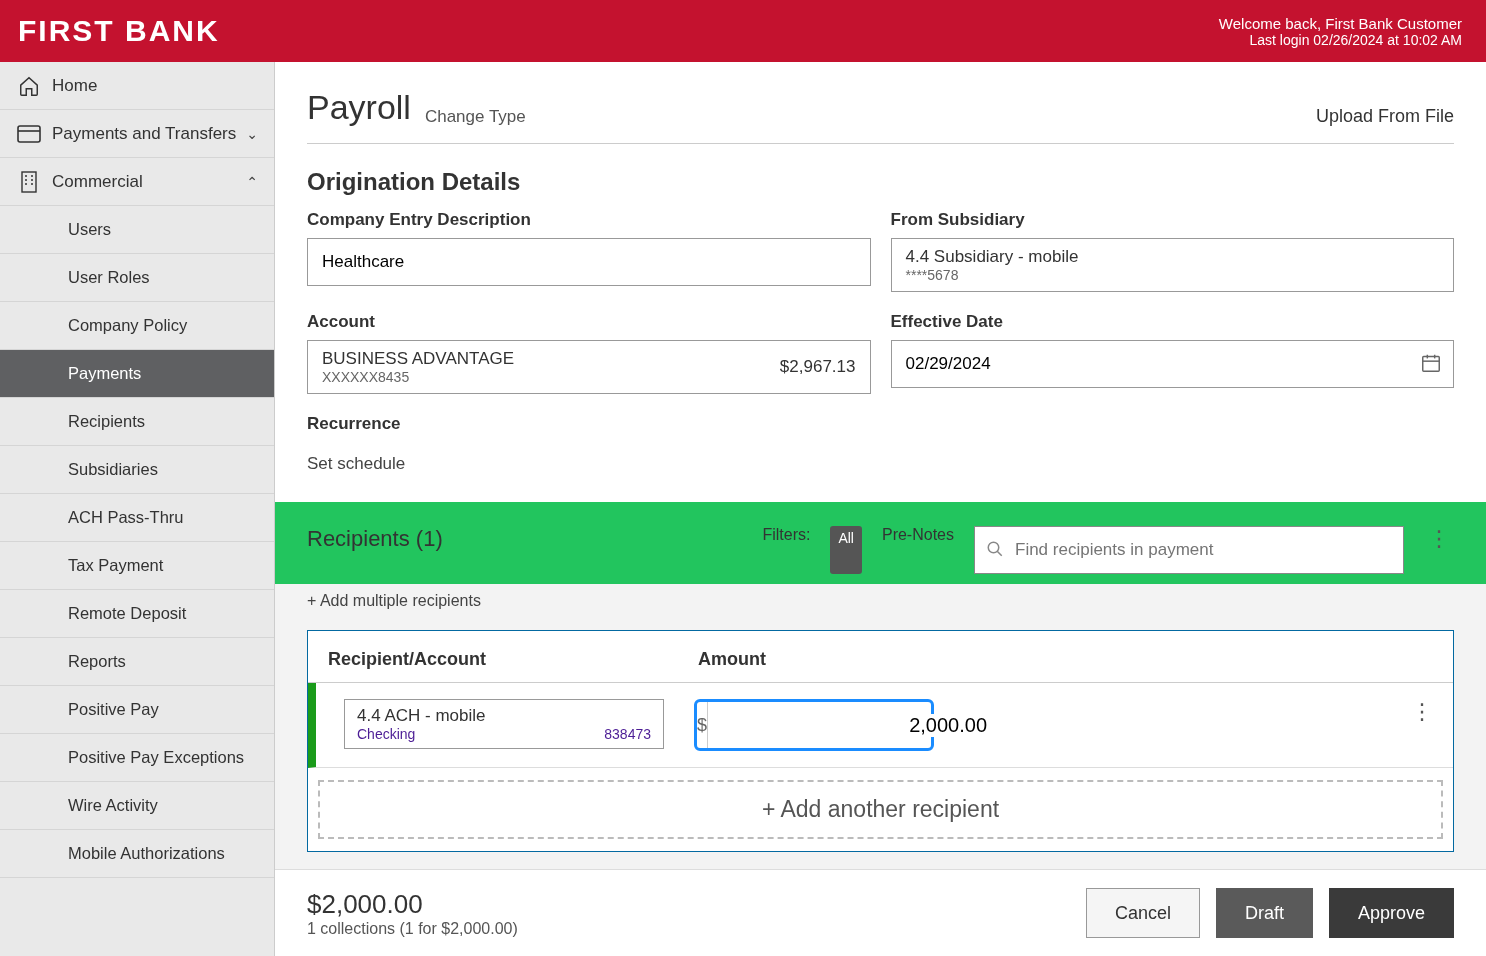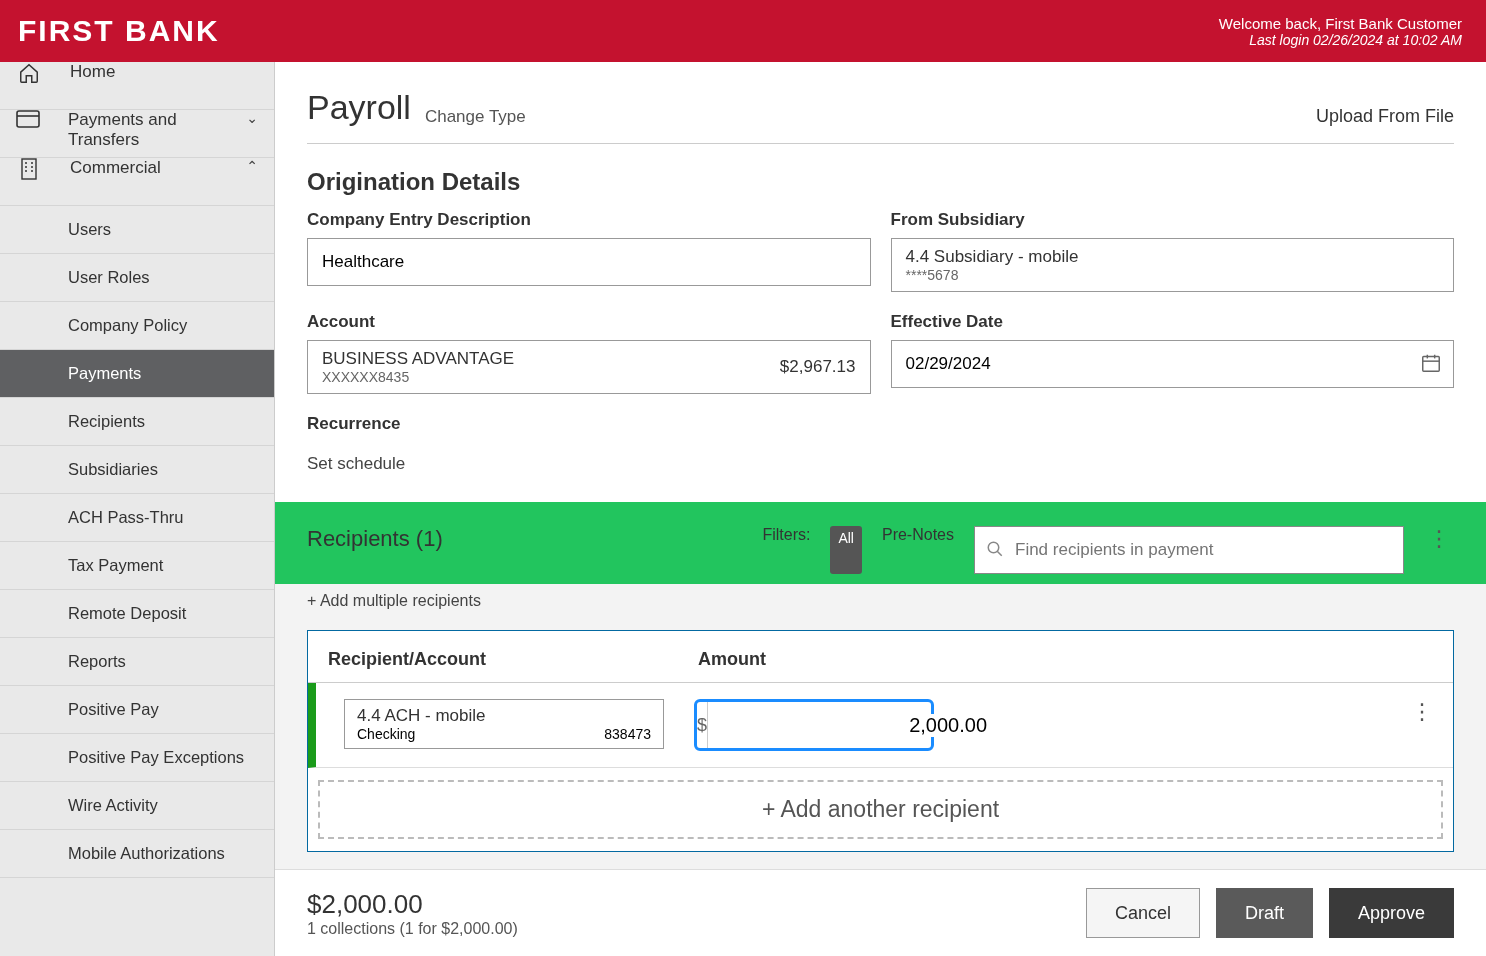--- a/index.html
+++ b/index.html
@@ -1,23 +1,23 @@
 <!DOCTYPE html>
 <html><head>
 <meta charset="utf-8">
 <style>
 *{box-sizing:border-box;margin:0;padding:0;font-family:Arial,Helvetica,sans-serif}
 body{width:1486px;height:956px;overflow:hidden;background:#fff;color:#333}
 .top-banner{background:#C4122F;height:62px;display:flex;justify-content:space-between;align-items:center;padding:0 24px 0 18px;color:#fff}
 .brand{font-size:30px;font-weight:900;letter-spacing:2px}
 .welcome{text-align:right;font-size:15px}
-.welcome .sub{font-style:italic;font-size:14px}
+.welcome .sub{font-size:14px}
 .layout{display:flex;height:calc(100% - 62px)}
 .sidebar{width:275px;background:#e9e9e9;border-right:1px solid #ccc;overflow-y:auto}
-.nav-item{display:flex;height:48px;padding:0 16px;border-bottom:1px solid #d5d5d5;cursor:pointer;font-size:17px;color:#333;gap:28px}
+.nav-item{display:flex;align-items:center;height:48px;padding:16px 16px;border-bottom:1px solid #d5d5d5;cursor:pointer;font-size:17px;color:#333;gap:10px}
 .nav-item .icon{width:26px;display:flex;justify-content:center}
 .nav-item .chev{margin-left:auto;font-size:14px;color:#444}
 .nav-sub{display:flex;align-items:center;height:48px;padding-left:68px;border-bottom:1px solid #d5d5d5;cursor:pointer;font-size:16.5px;color:#333}
 .nav-sub.active{background:#5f6062;color:#fff}
 .main{flex:1;display:flex;flex-direction:column;overflow:hidden}
 .content{flex:1;overflow-y:auto}
 .page-head{display:flex;align-items:flex-end;padding:26px 32px 16px 32px}
 .page-title{font-size:34px;color:#333;font-weight:400;margin-right:14px}
 .change-type{font-size:17px;color:#555;cursor:pointer}
 .upload{margin-left:auto;font-size:18px;color:#333;cursor:pointer}
@@ -47,21 +47,21 @@
 .kebab{font-size:22px;color:#555;cursor:pointer;padding:0 4px}
 .add-multiple{padding:8px 32px 20px 32px;background:#f3f3f3;font-size:16px;color:#444;cursor:pointer}
 .recip-section{background:#f3f3f3;padding:0 32px 30px 32px}
 .recip-card{background:#fff;border:1px solid #0369a1}
 .recip-cols{display:flex;padding:18px 20px 12px 20px;font-size:18px;font-weight:600;border-bottom:1px solid #ccc}
 .col-account{width:370px}
 .col-amount{flex:0 0 260px}
 .recip-row{display:flex;align-items:flex-start;border-left:8px solid #1a9b1a;padding:16px 20px 16px 28px;border-bottom:1px solid #ddd}
 .recip-select{border:1px solid #999;padding:6px 12px;width:320px;cursor:pointer}
 .recip-name{font-size:17px}
-.recip-sub{display:flex;justify-content:space-between;font-size:14px;color:#000000}
+.recip-sub{display:flex;justify-content:space-between;font-size:14px;color:#4c1d95}
 .amt-input-wrap{display:flex;align-items:center;border:3px solid #1a8cff;border-radius:6px;width:240px;height:52px;margin-left:30px}
 .amt-dollar{width:46px;text-align:center;font-size:18px;color:#666;border-right:1px solid #ccc;height:100%;display:flex;align-items:center;justify-content:center}
 .amt-input{flex:1;border:none;text-align:right;padding:0 14px;font-size:20px;outline:none}
 .row-kebab{margin-left:auto;font-size:22px;color:#555;cursor:pointer}
 .add-another{margin:12px 10px 12px 10px;border:2px dashed #bbb;text-align:center;padding:14px;font-size:23px;color:#555;cursor:pointer}
 .footer{display:flex;align-items:center;padding:18px 32px;border-top:1px solid #ddd;background:#fff}
 .total-amt{font-size:26px}
 .total-sub{font-size:16px;color:#555}
 .btn{height:50px;padding:0 28px;font-size:18px;border:1px solid #999;cursor:pointer;margin-left:16px}
 .btn-cancel{background:#f5f5f5;color:#333}

